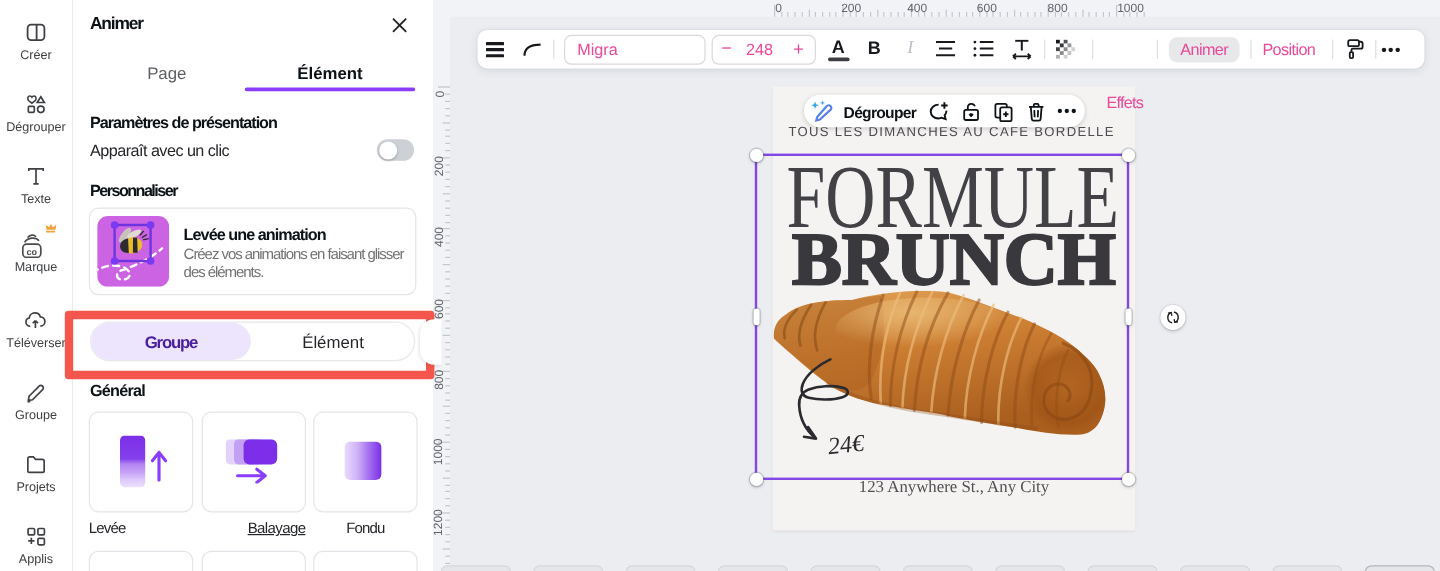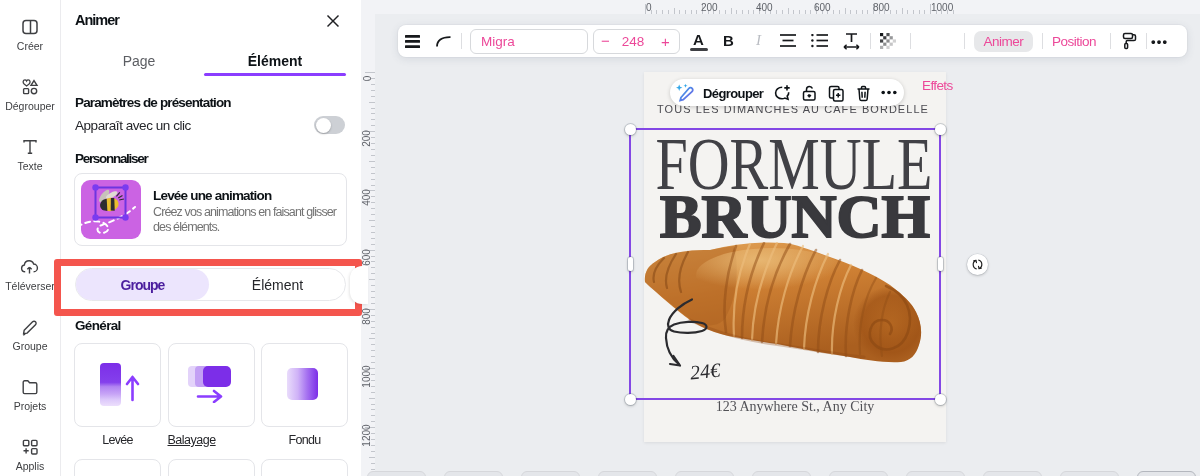--- a/index.html
+++ b/index.html
@@ -63,20 +63,33 @@
         <rect x="2.6" y="10.6" width="5" height="5" rx="0.8"></rect>
         <circle cx="13" cy="13.1" r="2.7"></circle>
         </svg>
       <div class="rail-label">Dégrouper</div>
     </div>
     <div class="rail-item" style="top:138px">
       <svg width="18" height="18" viewBox="0 0 18 18" fill="none" stroke="#3f4043" stroke-width="1.4">
         <path d="M3 4.5 V2.8 H15 V4.5 M9 2.8 V15.2 M6.8 15.2 H11.2"></path>
         </svg>
       <div class="rail-label">Texte</div>
+    </div>
+    <div class="rail-item" style="top:184px">
+      <svg width="38" height="31" viewBox="0 0 38 31" fill="none">
+        <path d="M31.5 2.5 l1.5 2.8 3-2 -0.8 4.2 h-3.7 h-3.7 l-0.8-4.2 3 2 Z" fill="#f0a43c" stroke="none"></path>
+        <path d="M27.4 9.5 h7.4 v1.4 h-7.4 Z" fill="#f0a43c" stroke="none" transform="translate(0,-1.2)"></path>
+        <g stroke="#4a4b4f" stroke-width="1.4">
+          <path d="M12 14 C13.5 11.5 17.5 11.2 19 13.2"></path>
+          <path d="M9.5 16.5 C12 12.2 19 11.8 21.5 15.2" transform="translate(0,1.5)"></path>
+          <rect x="8" y="19.5" width="15" height="11" rx="3.2"></rect>
+        </g>
+        <text x="15.5" y="28.4" font-size="7.5" fill="#4a4b4f" text-anchor="middle" font-family="Liberation Sans" font-weight="bold">co</text>
+        </svg>
+      <div class="rail-label" style="margin-top:2px">Marque</div>
     </div>
     <div class="rail-item" style="top:258px">
       <svg width="20" height="18" viewBox="0 0 20 18" fill="none" stroke="#3f4043" stroke-width="1.4">
         <path d="M5.2 13.8 C3 13.8 1.6 12.2 1.6 10.3 C1.6 8.6 2.8 7.3 4.4 7 C4.6 4.6 6.6 2.8 9.1 2.8 C11.2 2.8 13 4.1 13.6 6 C15.7 6 17.4 7.7 17.4 9.9 C17.4 12 15.8 13.8 13.6 13.8"></path>
         <path d="M9.5 15.4 V9.2 M9.5 9.2 L7.3 11.3 M9.5 9.2 L11.7 11.3"></path>
         </svg>
       <div class="rail-label">Téléverser</div>
     </div>
     <div class="rail-item" style="top:318px">
       <svg width="18" height="18" viewBox="0 0 18 18" fill="none" stroke="#3f4043" stroke-width="1.4">
@@ -183,22 +196,22 @@
           <linearGradient id="fon" x1="0" y1="0" x2="1" y2="0">
         <stop offset="0" stop-color="#e9dcfb"></stop>
             <stop offset="0.35" stop-color="#cfb2f7"></stop>
         <stop offset="0.65" stop-color="#a571f0"></stop>
             <stop offset="1" stop-color="#7c2ee8"></stop>
           </linearGradient>
         </defs>
       <rect x="0" y="0" width="31" height="32" rx="5" fill="url(#fon)"></rect>
     </svg>
 
-    <div class="abs" style="left:13px; top:433px; width:87px; text-align:center; font-size:12.5px; letter-spacing:-0.7px; color:#25262a;">Levée</div>
-    <div class="abs" style="left:106.5px; top:433px; width:87px; text-align:left; font-size:12.5px; letter-spacing:-0.5px; color:#25262a;text-decoration:underline;">Balayage</div>
+    <div class="abs" style="left:13px; top:433px; width:87px; text-align:left; font-size:12.5px; letter-spacing:-0.7px; color:#25262a;">Levée</div>
+    <div class="abs" style="left:106.5px; top:433px; width:87px; text-align:right; font-size:12.5px; letter-spacing:-0.5px; color:#25262a;text-decoration:underline;">Balayage</div>
     <div class="abs" style="left:200px; top:433px; width:87px; text-align:center; font-size:12.5px; letter-spacing:-0.7px; color:#25262a;">Fondu</div>
 
     <div class="anim-card" style="left:13px; top:459px; width:87px; height:30px;"></div>
     <div class="anim-card" style="left:106.5px; top:459px; width:87px; height:30px;"></div>
     <div class="anim-card" style="left:200px; top:459px; width:87px; height:30px;"></div>
 
     <div class="abs" style="left:289px; top:266px; width:18px; height:38px; background:#fff; border-radius:12px 0 0 12px; box-shadow:-1px 1px 3px rgba(0,0,0,.10); z-index:60;"></div>
   </div>
 
   <div id="canvas">

